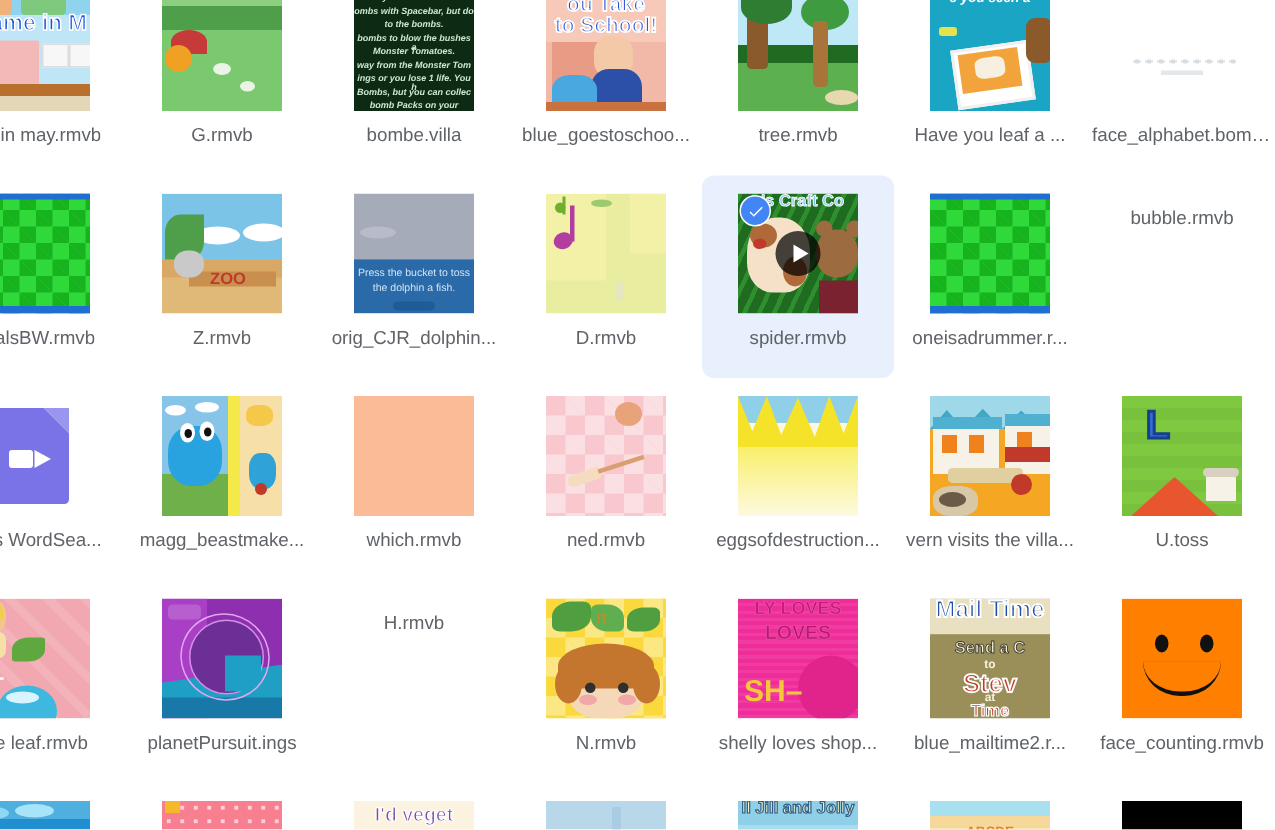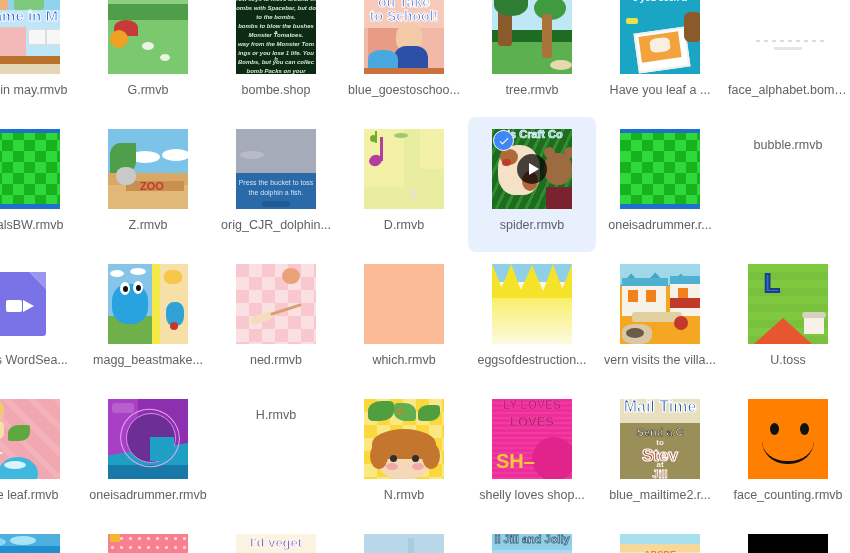--- a/index.html
+++ b/index.html
@@ -226,21 +226,21 @@
            <div class="ttxt" style="top:11px;font-size:6px;color:#cfe8d0;font-style:italic">ombs with Spacebar, but do</div>
            <div class="ttxt" style="top:20px;font-size:6px;color:#cfe8d0;font-style:italic">to the bombs.</div>
            <div class="ttxt" style="top:29px;font-size:6px;color:#cfe8d0;font-style:italic">bombs to blow the bushes a</div>
            <div class="ttxt" style="top:38px;font-size:6px;color:#cfe8d0;font-style:italic">Monster Tomatoes.</div>
            <div class="ttxt" style="top:47px;font-size:6px;color:#cfe8d0;font-style:italic">way from the Monster Tom</div>
            <div class="ttxt" style="top:56px;font-size:6px;color:#cfe8d0;font-style:italic">ings or you lose 1 life. You h</div>
            <div class="ttxt" style="top:65px;font-size:6px;color:#cfe8d0;font-style:italic">Bombs, but you can collec</div>
            <div class="ttxt" style="top:74px;font-size:6px;color:#cfe8d0;font-style:italic">bomb Packs on your</div>
           </div>
         </div>
-        <div class="file-label">bombe.shop</div>
+        <div class="file-label">bombe.villa</div>
       </div>
       <div class="file-tile">
         <div class="thumb-wrap">
           <div class="thumb">
             <div class="lay" style="inset:0;background:#f2b9a8"></div>
            <div class="lay" style="left:0;top:0;width:100%;height:34px;background:#f7c9b8"></div>
            <div class="ttxt" style="top:1px;font-size:14px;color:#1b4fd8;-webkit-text-stroke:1.2px #fff">ou Take</div>
            <div class="ttxt" style="top:15px;font-size:14px;color:#1b4fd8;-webkit-text-stroke:1.2px #fff">to School!</div>
            <div class="lay" style="left:4px;top:34px;width:36px;height:30px;background:#e89c86"></div>
            <div class="lay" style="left:32px;top:30px;width:26px;height:28px;background:#f4c9a8;border-radius:40%"></div>
@@ -420,35 +420,35 @@
            <div class="lay" style="left:56px;top:6px;width:18px;height:14px;background:#f5c84a;border-radius:40%"></div>
            <div class="lay" style="left:58px;top:38px;width:18px;height:24px;background:#2fa3d8;border-radius:40%"></div>
            <div class="lay" style="left:62px;top:58px;width:8px;height:8px;background:#c0392b;border-radius:50%"></div>
           </div>
         </div>
         <div class="file-label">magg_beastmake...</div>
       </div>
       <div class="file-tile">
         <div class="thumb-wrap">
           <div class="thumb">
+            <div class="lay" style="inset:0;background:#fbbb97"></div>
+          </div>
+        </div>
+        <div class="file-label">which.rmvb</div>
+      </div>
+      <div class="file-tile">
+        <div class="thumb-wrap">
+          <div class="thumb">
             <div class="diamond-bg"></div>
            <div class="lay" style="left:46px;top:4px;width:18px;height:16px;background:#e8a37a;border-radius:50%"></div>
            <div class="lay" style="left:14px;top:50px;width:24px;height:8px;background:#f5dcc0;border-radius:4px;transform:rotate(-18deg)"></div>
            <div class="lay" style="left:34px;top:44px;width:32px;height:3px;background:#d8a070;transform:rotate(-18deg)"></div>
           </div>
         </div>
         <div class="file-label">ned.rmvb</div>
-      </div>
-      <div class="file-tile">
-        <div class="thumb-wrap">
-          <div class="thumb">
-            <div class="lay" style="inset:0;background:#fbbb97"></div>
-          </div>
-        </div>
-        <div class="file-label">which.rmvb</div>
       </div>
       <div class="file-tile">
         <div class="thumb-wrap">
           <div class="thumb">
             <div class="lay" style="inset:0;background:#fdf6e0"></div>
            <div class="lay" style="left:0;top:0;width:100%;height:18px;background:#8fd0e8"></div>
            <div class="lay" style="left:0;top:0;width:100%;height:62px;background:#f5e32a;clip-path:polygon(0 0,12% 38%,24% 0,36% 42%,50% 2%,64% 44%,76% 0,88% 40%,100% 0,100% 100%,0 100%)"></div>
            <div class="lay" style="left:0;top:34px;width:100%;height:46px;background:linear-gradient(#f9ef6a,#fdfae0)"></div>
           </div>
         </div>
@@ -512,21 +512,21 @@
             <div class="lay" style="inset:0;background:#8e2fb0"></div>
            <div class="lay" style="left:0;top:0;width:30px;height:80px;background:#a83fc4"></div>
            <div class="lay" style="left:0;top:44px;width:100%;height:36px;background:#1f9fc4;clip-path:polygon(0 34%,100% 0,100% 100%,0 100%)"></div>
            <div class="lay" style="left:0;top:66px;width:100%;height:14px;background:#1878a8"></div>
            <div class="lay" style="left:18px;top:14px;width:48px;height:48px;background:#6b2f96;border-radius:50%;border:1.5px solid #d88fe8"></div>
            <div class="lay" style="left:42px;top:38px;width:24px;height:24px;background:#1f9fc4;border-radius:0 0 40% 0"></div>
            <div class="lay" style="left:12px;top:10px;width:58px;height:56px;border:1px solid #e0a8f0;border-radius:50%;transform:rotate(22deg)"></div>
            <div class="lay" style="left:4px;top:4px;width:22px;height:10px;background:#b85fd0;border-radius:3px"></div>
           </div>
         </div>
-        <div class="file-label">oneisadrummer.rmvb</div>
+        <div class="file-label">planetPursuit.ings</div>
       </div>
       <div class="file-tile">
         <div class="file-label">H.rmvb</div>
       </div>
       <div class="file-tile">
         <div class="thumb-wrap">
           <div class="thumb">
             <div class="diamond-bg yellow"></div>
            <div class="lay" style="left:4px;top:2px;width:26px;height:20px;background:#4f9e3f;border-radius:50% 20% 50% 20%"></div>
            <div class="lay" style="left:30px;top:4px;width:22px;height:18px;background:#5fae4f;border-radius:20% 50% 20% 50%"></div>
@@ -561,21 +561,21 @@
         <div class="thumb-wrap">
           <div class="thumb">
             <div class="lay" style="inset:0;background:#8a8050"></div>
            <div class="lay" style="left:0;top:0;width:100%;height:24px;background:#e8e0c0"></div>
            <div class="ttxt" style="top:0px;font-size:16px;color:#1f4fa8;-webkit-text-stroke:1.2px #fff">Mail Time</div>
            <div class="lay" style="left:0;top:24px;width:100%;height:56px;background:#9a8f58"></div>
            <div class="ttxt" style="top:28px;font-size:11px;color:#f7f2e0;-webkit-text-stroke:0.6px #3a3a2a">Send a C</div>
            <div class="ttxt" style="top:40px;font-size:8px;color:#f7f2e0">to</div>
            <div class="ttxt" style="top:48px;font-size:17px;color:#c0392b;-webkit-text-stroke:1.2px #fff">Stev</div>
            <div class="ttxt" style="top:62px;font-size:8px;color:#f7f2e0">at</div>
-           <div class="ttxt" style="top:70px;font-size:11px;color:#c0392b;-webkit-text-stroke:0.8px #fff">Jill</div>
+           <div class="ttxt" style="top:70px;font-size:11px;color:#c0392b;-webkit-text-stroke:0.8px #fff">Time</div>
           </div>
         </div>
         <div class="file-label">blue_mailtime2.r...</div>
       </div>
       <div class="file-tile">
         <div class="thumb-wrap">
           <div class="thumb">
             <div class="lay" style="inset:0;background:#ff8000"></div>
            <div class="eye" style="left:22px;top:24px"></div>
            <div class="eye" style="left:52px;top:24px"></div>

